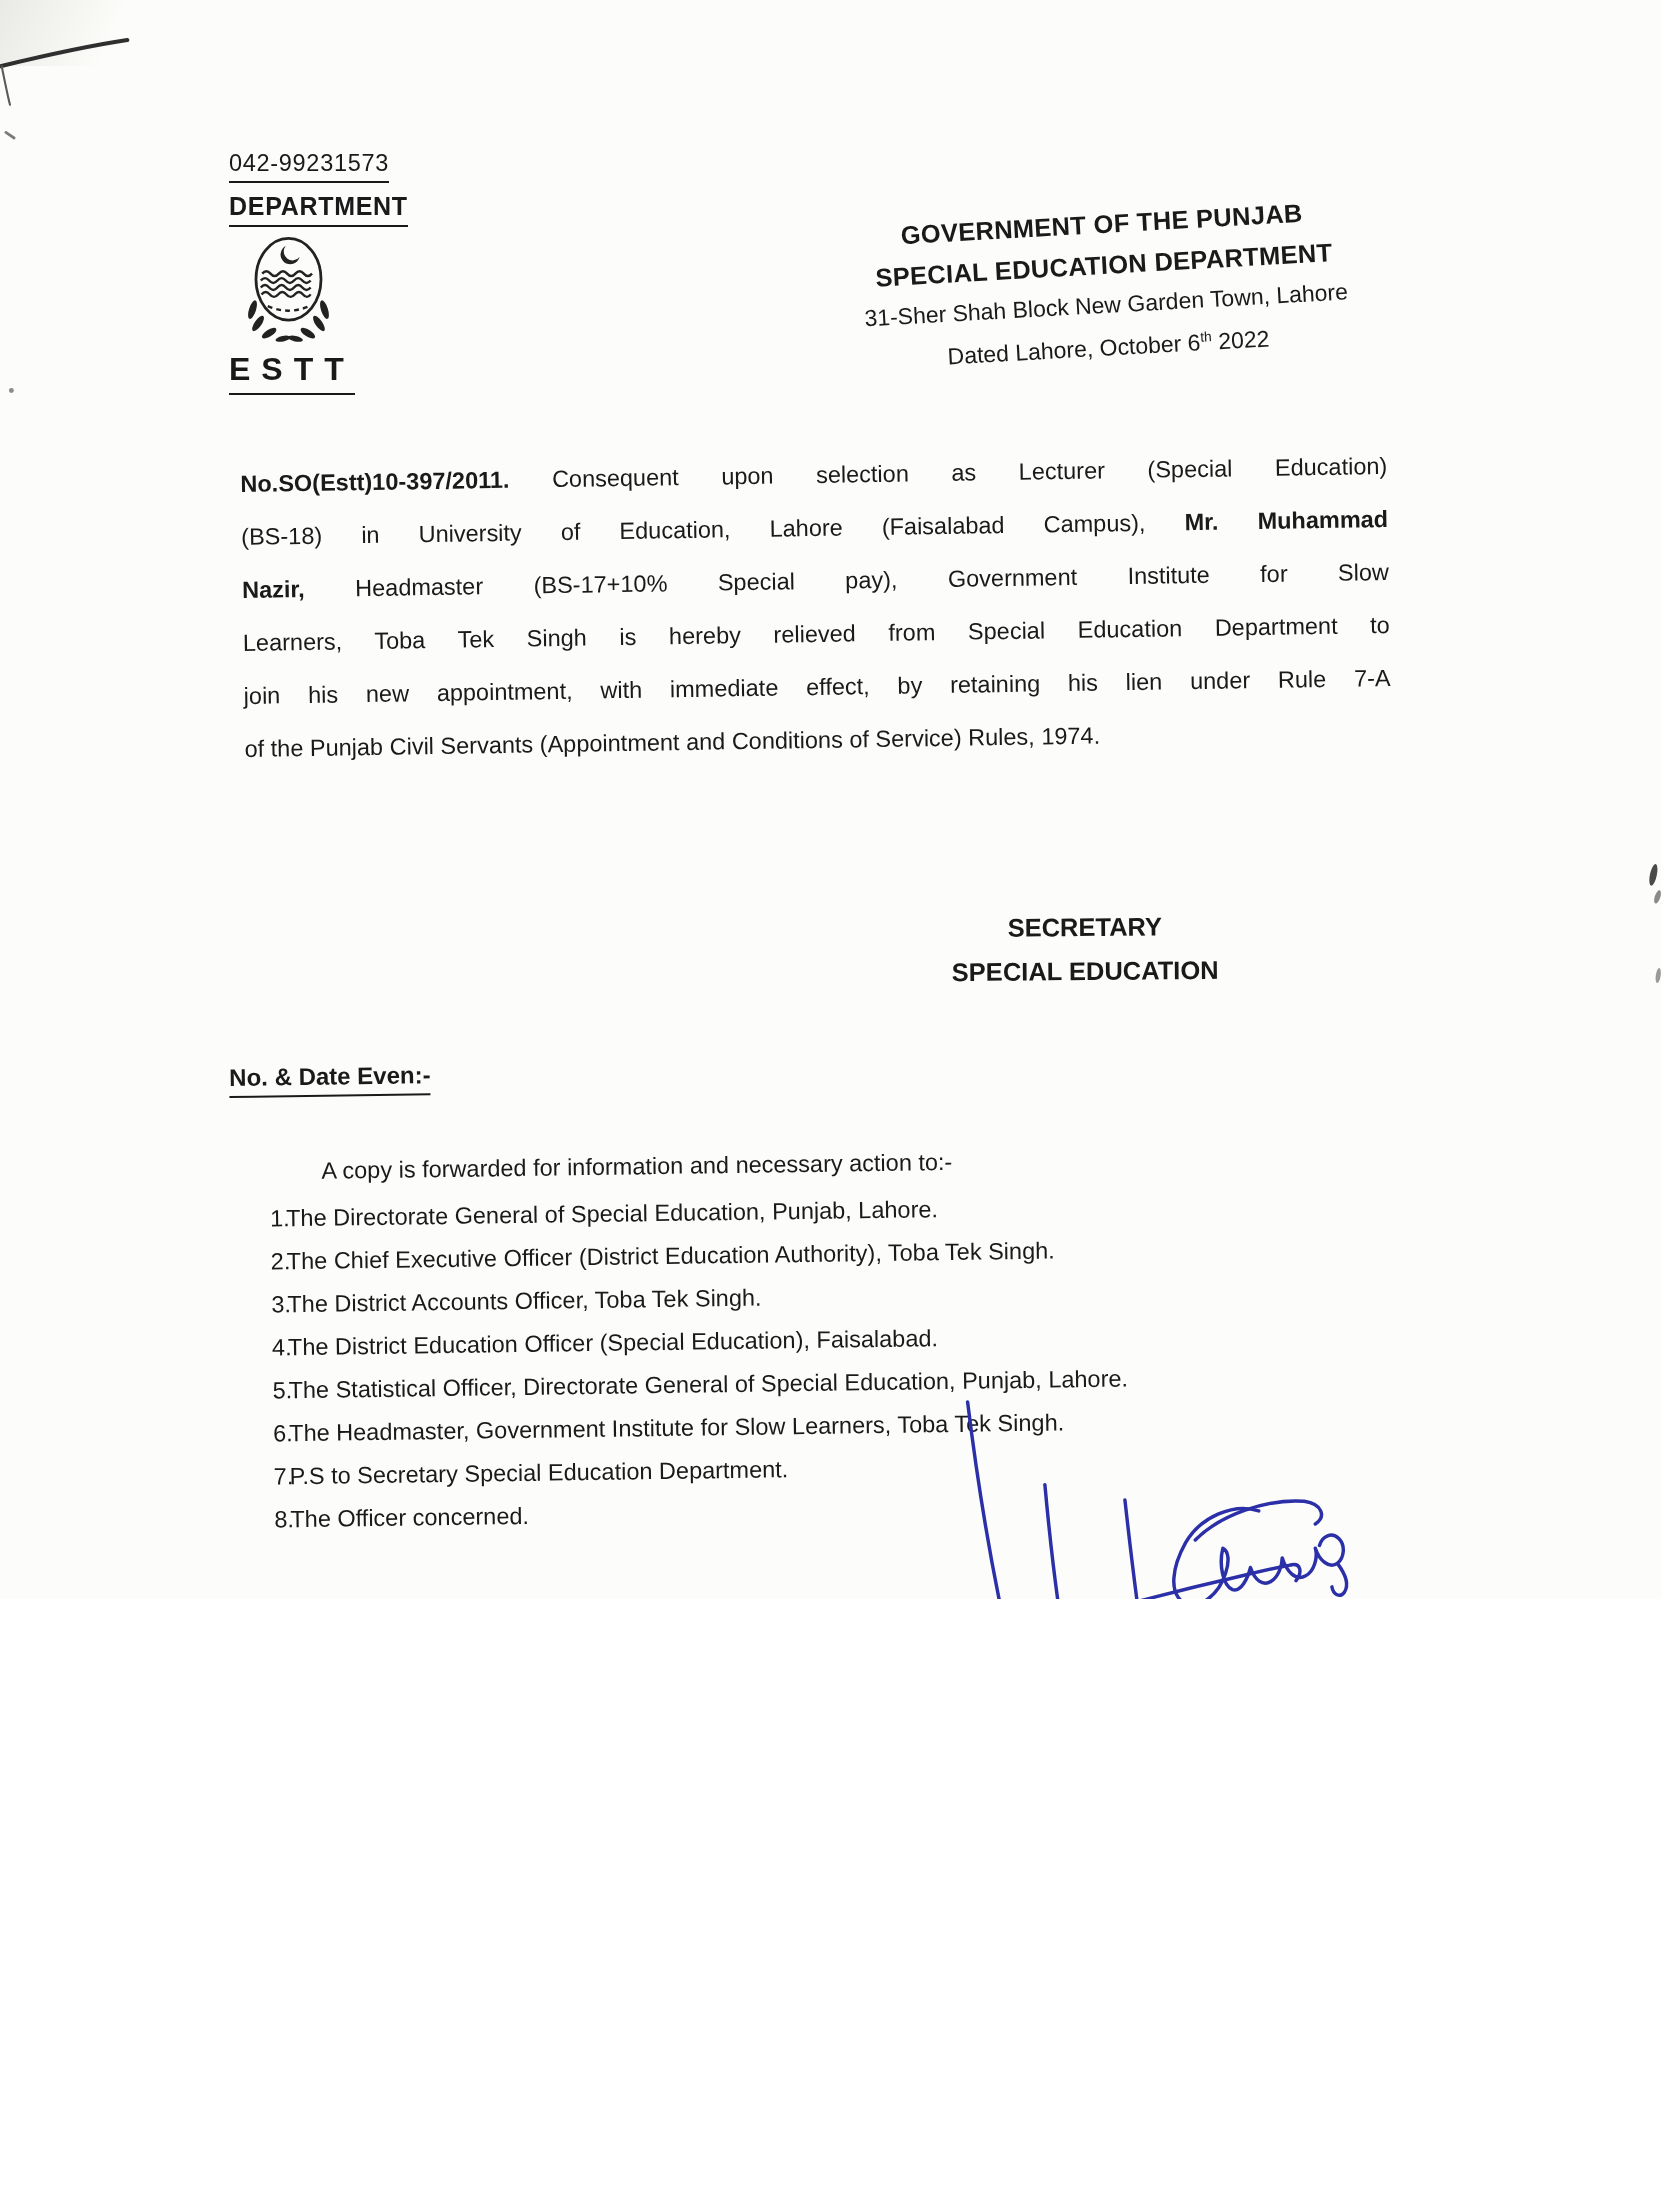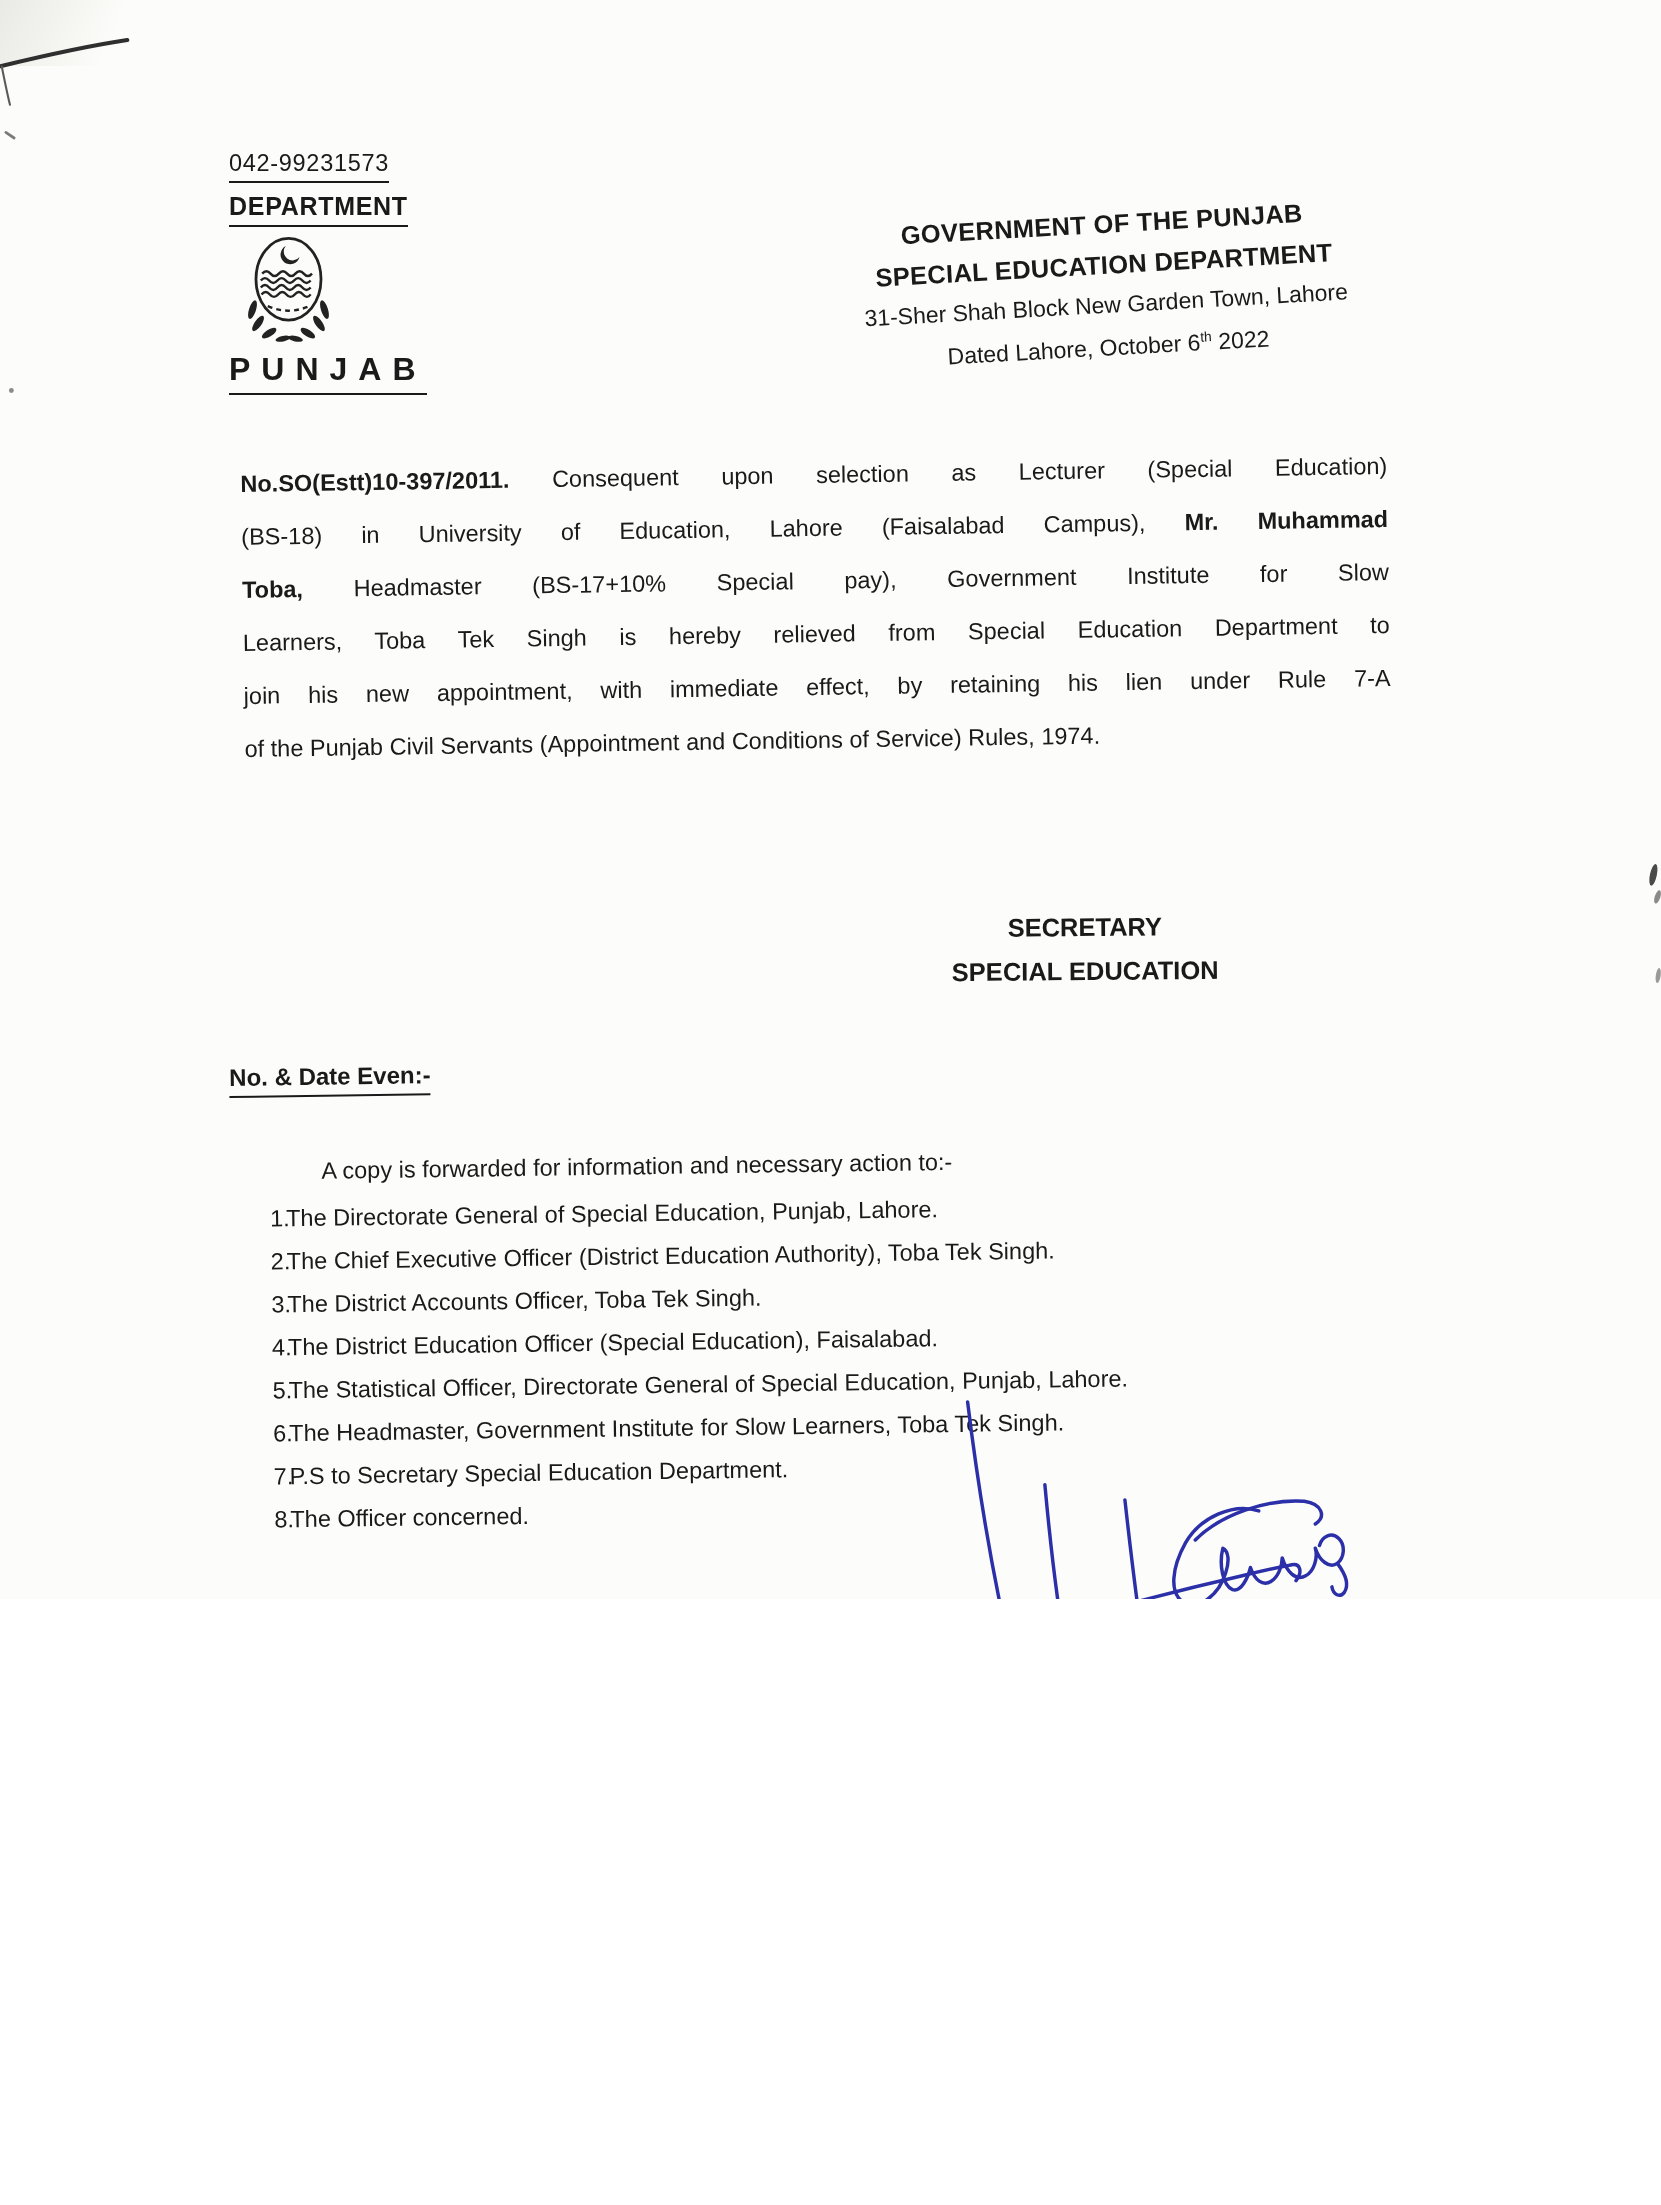--- a/index.html
+++ b/index.html
@@ -105,34 +105,34 @@
         <ellipse cx="62" cy="160" rx="4" ry="11" transform="rotate(78 62 160)"></ellipse>
         <ellipse cx="122" cy="118" rx="5" ry="14" transform="rotate(-18 122 118)"></ellipse>
         <ellipse cx="114" cy="138" rx="5" ry="13" transform="rotate(-35 114 138)"></ellipse>
         <ellipse cx="98" cy="152" rx="5" ry="12" transform="rotate(-58 98 152)"></ellipse>
         <ellipse cx="80" cy="160" rx="4" ry="11" transform="rotate(-78 80 160)"></ellipse>
       </g>
     </svg>
   </div>
 
   <div class="abs order-title">
-    <span class="ul">PUNJAB</span>
+    <span class="ul">ESTT</span>
   </div>
 
   <div class="abs header-right">
     <div class="h-bold">GOVERNMENT OF THE PUNJAB</div>
     <div class="h-bold">SPECIAL EDUCATION DEPARTMENT</div>
     <div class="h-reg">31-Sher Shah Block New Garden Town, Lahore</div>
     <div class="h-reg"><span>Dated Lahore, October 6</span><sup>th</sup><span> 2022</span></div>
   </div>
 
   <div class="abs order-paragraph" id="order-paragraph">
       <div class="para-line"><b>No.SO(Estt)10-397/2011.</b><span> Consequent upon selection as Lecturer (Special Education)</span></div>
       <div class="para-line"><span>(BS-18) in University of Education, Lahore (Faisalabad Campus), </span><b>Mr. Muhammad</b></div>
-      <div class="para-line"><b>Toba,</b><span> Headmaster (BS-17+10% Special pay), Government Institute for Slow</span></div>
+      <div class="para-line"><b>Nazir,</b><span> Headmaster (BS-17+10% Special pay), Government Institute for Slow</span></div>
       <div class="para-line"><span>Learners, Toba Tek Singh is hereby relieved from Special Education Department to</span></div>
       <div class="para-line"><span>join his new appointment, with immediate effect, by retaining his lien under Rule 7-A</span></div>
       <div class="para-line last"><span>of the Punjab Civil Servants (Appointment and Conditions of Service) Rules, 1974.</span></div>
     </div>
 
   <div class="abs secretary-block">
     <div>SECRETARY</div>
     <div>SPECIAL EDUCATION</div>
   </div>
 

